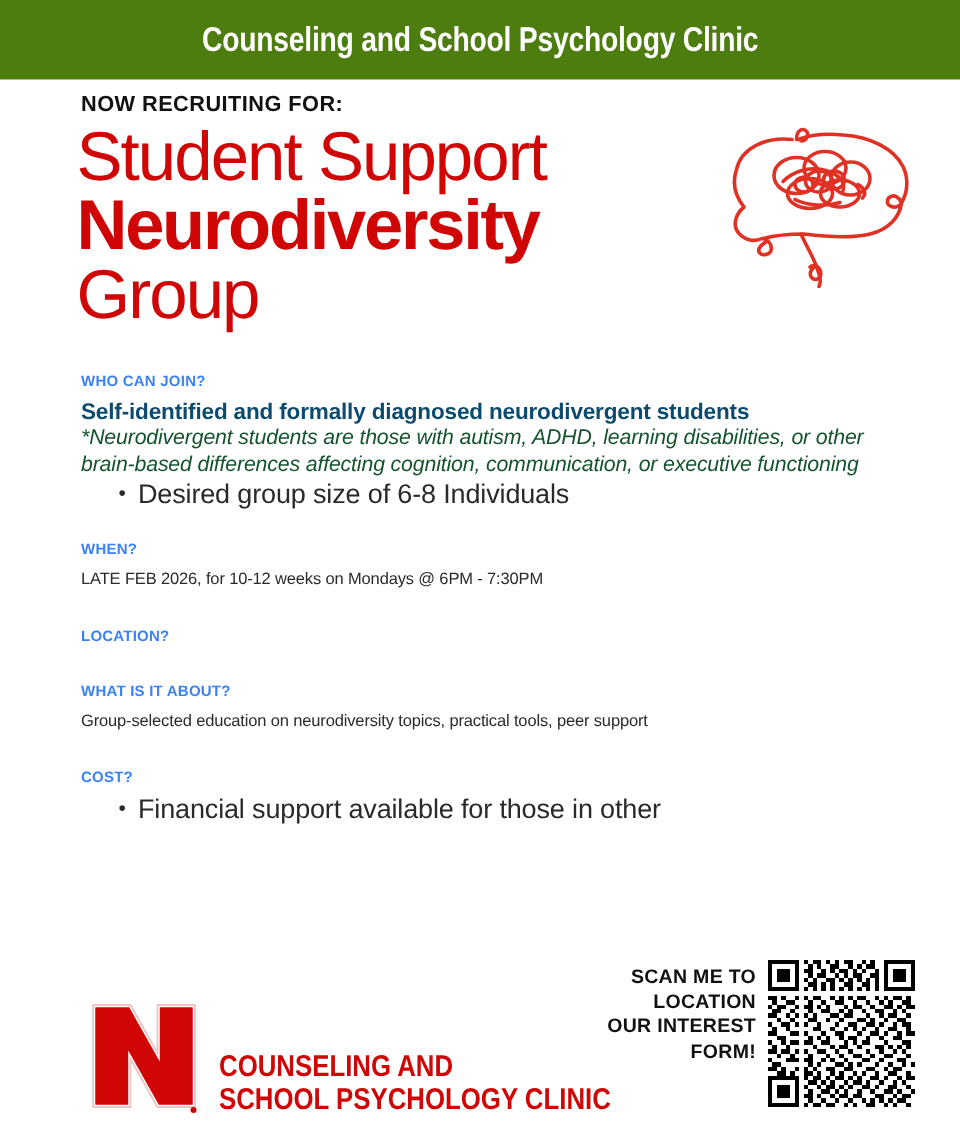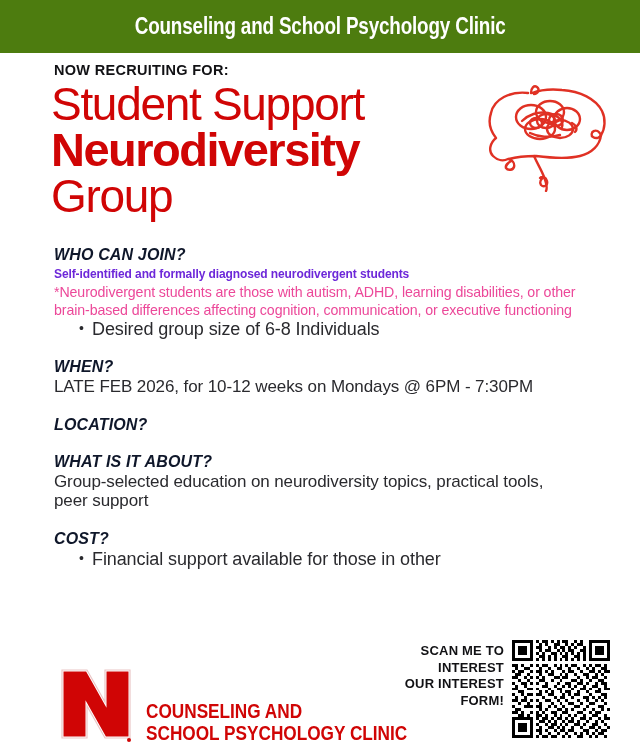--- a/index.html
+++ b/index.html
@@ -95,46 +95,46 @@
     position: absolute;
     left: 0;
     top: 193px;
     width: 640px;
   }
   .section {
     padding: 0 30px 0 54px;
     margin-bottom: 13px;
   }
   .sec-head {
-    font-size: 16px;
-    font-weight: bold;
-    color: #0f172a;
+    font-size: 10px;
+    font-weight: bold;
+    color: #3b82f6;
     letter-spacing: 0.15px;
     margin: 0 0 1px 0;
     line-height: 18px;
-    font-style: italic;
   }
   .sec-sub-bold {
-    font-size: 12px;
-    font-weight: bold;
-    color: #6d28d9;
+    font-size: 15px;
+    font-weight: bold;
+    color: #0c4a6e;
     line-height: 19px;
     letter-spacing: -0.1px;
     margin: 0;
   }
   .sec-italic {
     font-size: 14.2px;
-    color: #ec4899;
+    font-style: italic;
+    color: #14532d;
     line-height: 17.5px;
     letter-spacing: -0.1px;
     margin: 0;
     max-width: 535px;
   }
   .sec-body {
-    font-size: 17px;
+    font-size: 11px;
     color: #2a2a2e;
     line-height: 19.5px;
     letter-spacing: -0.1px;
     margin: 0;
     max-width: 520px;
   }
   ul.bullets {
     margin: 0;
     padding: 0 0 0 38px;
     list-style: none;
@@ -321,21 +321,21 @@
     </svg>
     <div class="logo-text">
       <span>COUNSELING AND</span>
       <span>SCHOOL PSYCHOLOGY CLINIC</span>
     </div>
   </div>
 
   <div class="qr-group">
     <div class="scan-text">
       <span>SCAN ME TO</span>
-      <span>INTEREST</span>
+      <span>LOCATION</span>
       <span>OUR INTEREST</span>
       <span>FORM!</span>
     </div>
     <svg class="qr" viewBox="0 0 33 33" shape-rendering="crispEdges">
       <rect width="33" height="33" fill="#ffffff"></rect>
       <g fill="#000000">
 
         <path d="M0 0h7v7h-7z"></path>
           <path d="M1 1h5v5h-5z" fill="#fff"></path>
           <path d="M2 2h3v3h-3z"></path>

